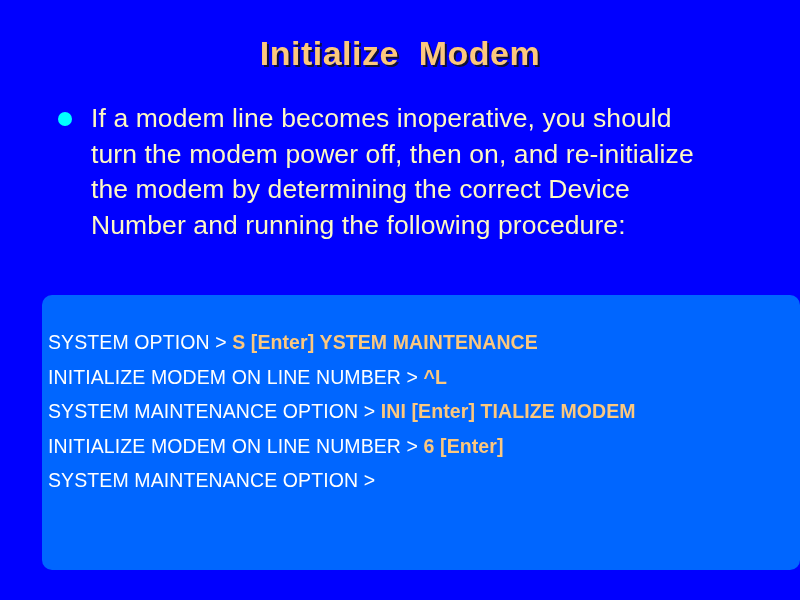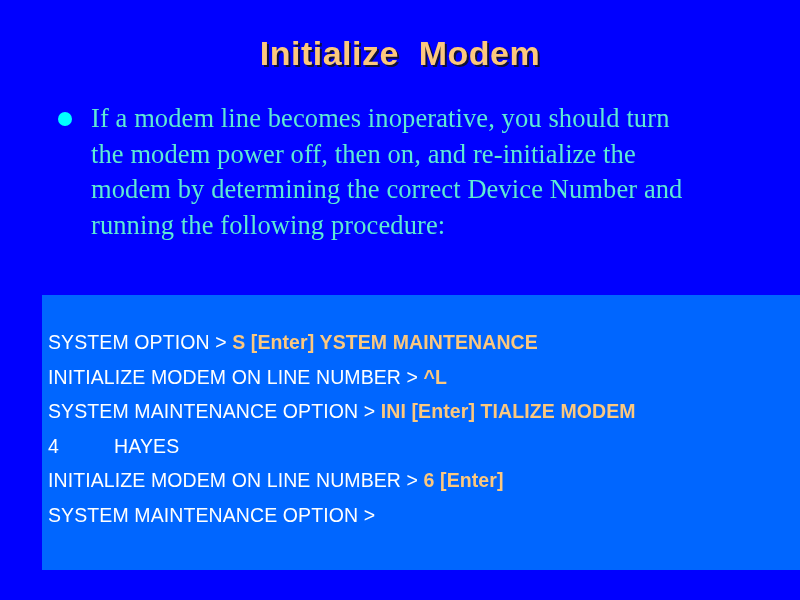--- a/index.html
+++ b/index.html
@@ -53,35 +53,35 @@
     flex: 0 0 auto;
     width: 14px;
     height: 14px;
     border-radius: 50%;
     background: #00ffff;
     margin-top: 11px;
     margin-right: 19px;
   }
   .bullet-text {
     flex: 1 1 auto;
-    color: #5eead4;
+    color: #fef9c3;
     font-size: 26.5px;
     line-height: 35.5px;
     letter-spacing: 0.1px;
-    font-family: Liberation Serif, serif;
   }
 
   
   #terminal-panel {
     position: absolute;
     left: 42px;
     top: 295px;
     width: 758px;
     height: 275px;
     background: #0066ff;
+    border-radius: 10px;
   }
   .term-lines {
     position: absolute;
     left: 6px;
     top: 30px;
     right: 0;
   }
   .term-line {
     color: #ffffff;
     font-size: 19.5px;
@@ -106,19 +106,18 @@
       <span class="bullet-marker"></span>
       <span class="bullet-text">If a modem line becomes inoperative, you should turn the modem power off, then on, and re-initialize the modem by determining the correct Device Number and running the following procedure:</span>
     </div>
   </div>
 
   <div id="terminal-panel">
     <div class="term-lines" id="term-lines">
         <div class="term-line"><span>SYSTEM OPTION &gt; </span><span class="term-hl">S [Enter]</span><span class="term-hl"> YSTEM MAINTENANCE</span></div>
         <div class="term-line"><span>INITIALIZE MODEM ON LINE NUMBER &gt; </span><span class="term-hl">^L</span></div>
         <div class="term-line"><span>SYSTEM MAINTENANCE OPTION &gt; </span><span class="term-hl">INI [Enter]</span><span class="term-hl"> TIALIZE MODEM</span></div>
-        <div class="term-line"><span>4          HAYES</span></div>
         <div class="term-line"><span>INITIALIZE MODEM ON LINE NUMBER &gt; </span><span class="term-hl">6 [Enter]</span></div>
         <div class="term-line"><span>SYSTEM MAINTENANCE OPTION &gt;</span></div>
       </div>
   </div>
 
 </div>
 
 </body></html>

